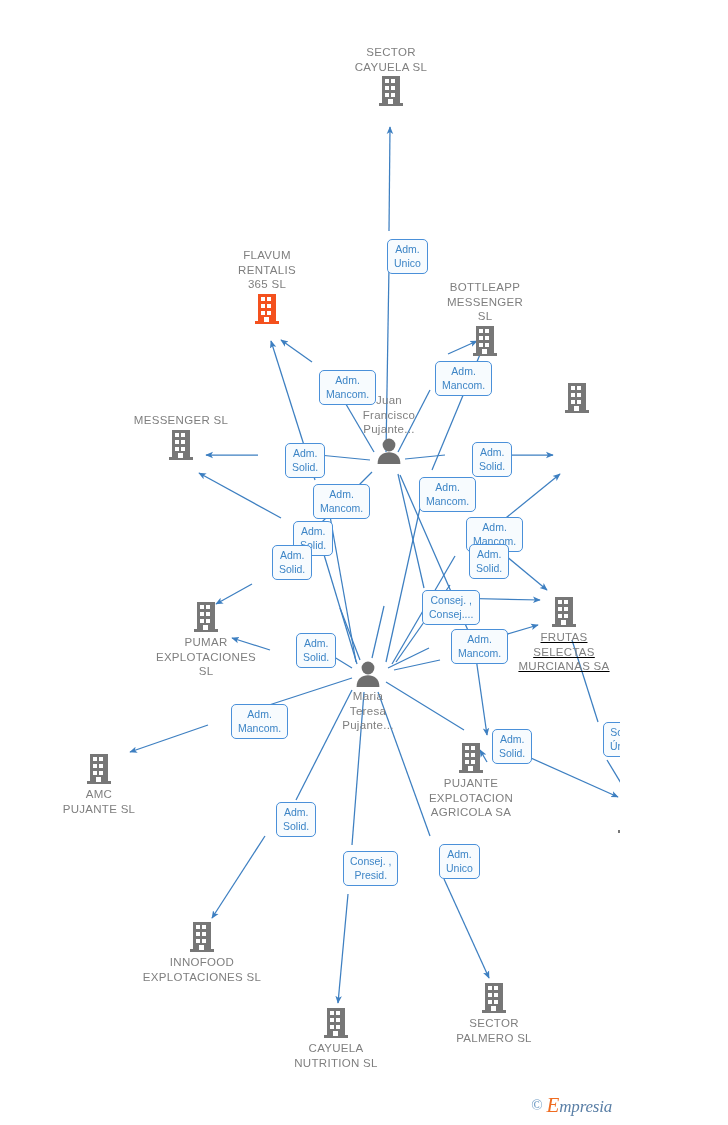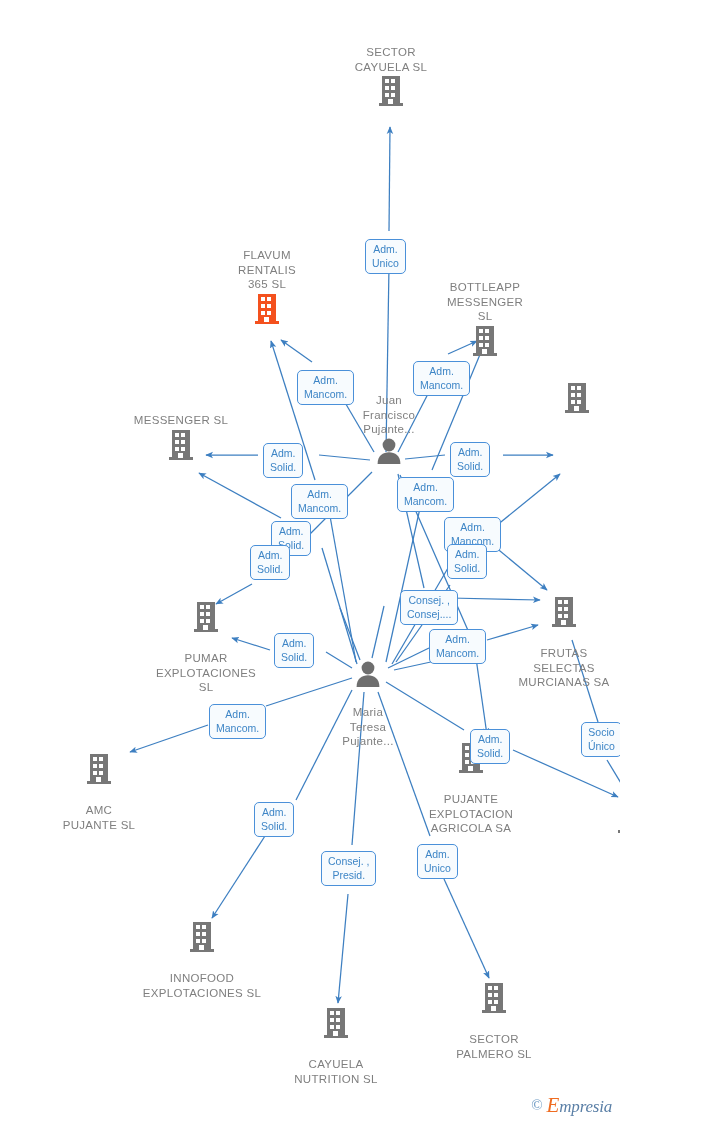--- a/index.html
+++ b/index.html
@@ -29,21 +29,21 @@
     text-align: center;
   }
   .node .label {
     font-size: 11.5px;
     line-height: 14.6px;
     color: #7f7f7f;
     letter-spacing: 0.3px;
     white-space: pre-line;
     font-family: "Liberation Sans", sans-serif;
   }
-  .node .label.below { margin-top: 17px; }
+  .node .label.below { margin-top: 1px; }
   .node .glyph {
     display: block;
     margin: 0 auto;
     line-height: 0;
   }
   .node.company .glyph svg { display: block; margin: 0 auto; }
   .node.person  .glyph svg { display: block; margin: 0 auto; }
 
   
   .chip {
@@ -52,20 +52,21 @@
     border-radius: 5px;
     background: #f7fbfe;
     color: #3d85c6;
     font-size: 10.5px;
     line-height: 13.5px;
     padding: 3px 6px 3px 6px;
     text-align: center;
     white-space: pre-line;
     font-family: "Liberation Sans", sans-serif;
     z-index: 5;
+    margin-left: 22px;
   }
 
   
   #watermark {
     position: absolute;
     right: 8px;
     bottom: 7px;
     display: flex;
     align-items: center;
     gap: 4px;
@@ -309,21 +310,21 @@
             <rect x="14" y="19" width="4" height="4"></rect>
             <rect x="11" y="25" width="5" height="5"></rect>
           </g>
         </svg>
     </span>
     <div class="label below">PUMAR
 EXPLOTACIONES
 SL</div>
   </div>
 
-  <div class="node company" style="left:564px; top:595px;">
+  <div class="node company" style="left:564px; top:595px;text-decoration:underline;">
     <span class="glyph">
       <svg width="28" height="34" viewBox="0 0 28 34">
           <g fill="#777777">
             <rect x="5" y="2" width="18" height="28"></rect>
             <rect x="2" y="29" width="24" height="3"></rect>
           </g>
           <g fill="#ffffff">
             <rect x="8" y="5" width="4" height="4"></rect>
             <rect x="14" y="5" width="4" height="4"></rect>
             <rect x="8" y="12" width="4" height="4"></rect>

